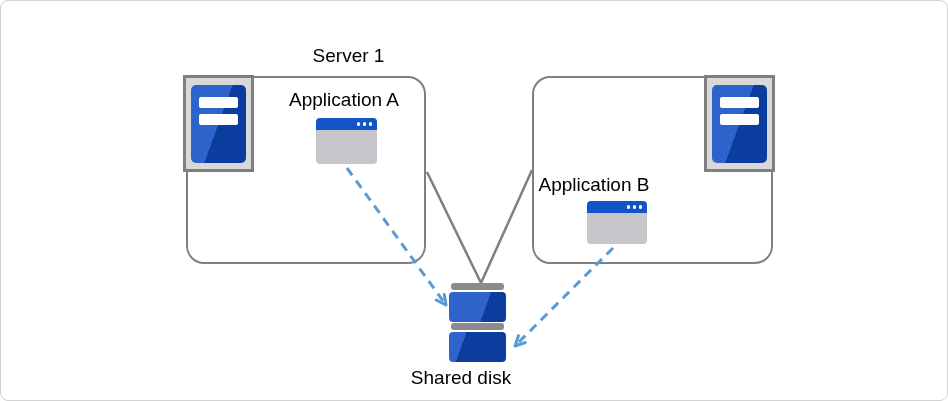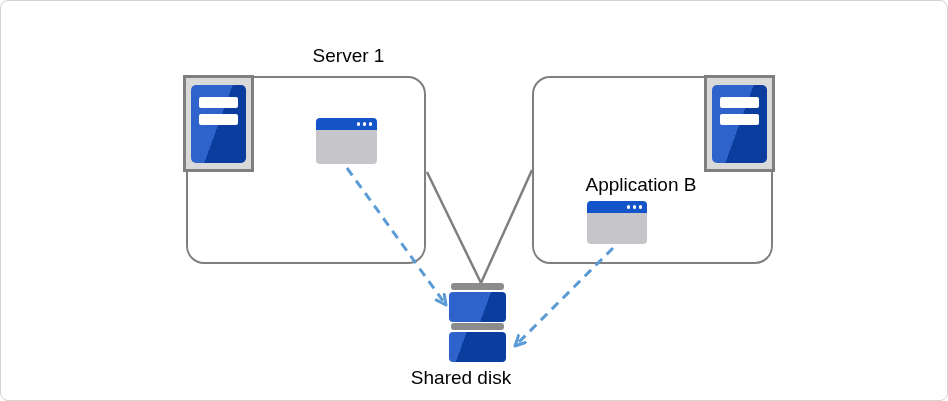--- a/index.html
+++ b/index.html
@@ -30,21 +30,21 @@
     font-size: 19px;
     line-height: 22px;
     color: #000000;
     text-align: center;
     white-space: nowrap;
     z-index: 4;
   }
   .server1-label { left: 265px; top: 44px; width: 165px; }
   .server2-label { left: 531px; top: 46px; width: 165px; }
   .appA-label    { left: 263px; top: 88px;  width: 160px; }
-  .appB-label    { left: 560px; top: 173px; width: 160px; }
+  .appB-label    { left: 513px; top: 173px; width: 160px; }
   .disk-label    { left: 380px; top: 366px; width: 160px; }
 
   .server-box {
     position: absolute;
     border: 2.5px solid #7f7f7f;
     border-radius: 18px;
     background: #ffffff;
     box-sizing: border-box;
     z-index: 1;
   }
@@ -159,20 +159,21 @@
       <div class="slot slot2"></div>
     </div>
   </div>
   <div class="server-icon icon2">
     <div class="tower">
       <div class="slot slot1"></div>
       <div class="slot slot2"></div>
     </div>
   </div>
 
+  <div class="lbl appA-label">Application A</div>
   <div class="app-window winA">
     <div class="titlebar">
       <div class="dots">
         <span class="dot"></span>
         <span class="dot"></span>
         <span class="dot"></span>
       </div>
     </div>
     <div class="win-body"></div>
   </div>

